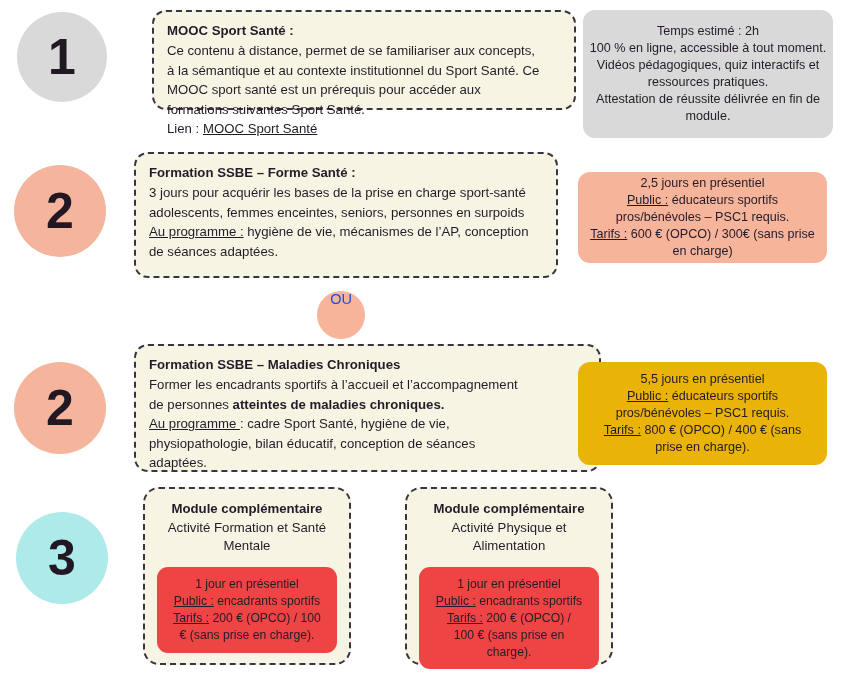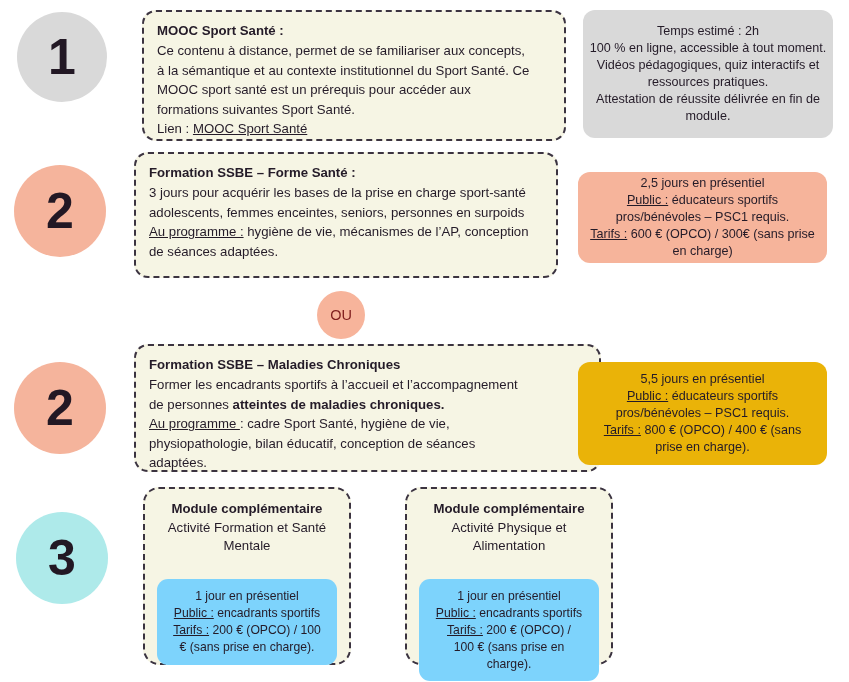--- a/index.html
+++ b/index.html
@@ -54,21 +54,21 @@
   .dashed-card p.title {
     font-weight: bold;
     margin-bottom: 1px;
   }
   .u { text-decoration: underline; }
   .b { font-weight: bold; }
   a.link {
     color: #241b28;
   }
 
-  #box-mooc { left: 142px; top: 10px;  width: 424px; height: 131px; }
+  #box-mooc { left: 152px; top: 10px;  width: 424px; height: 100px; }
   #box-forme { left: 134px; top: 152px; width: 424px; height: 126px; }
   #box-chronique { left: 134px; top: 344px; width: 467px; height: 128px; }
 
   
   .info-panel {
     position: absolute;
     border-radius: 12px;
     display: flex;
     align-items: center;
     justify-content: center;
@@ -86,24 +86,23 @@
   #panel-chronique { left: 578px; top: 362px; width: 249px; height: 103px; background: #eab308; }
 
   
   #ou-badge {
     position: absolute;
     left: 317px; top: 291px;
     width: 48px; height: 48px;
     border-radius: 50%;
     background: #f7b49b;
     display: flex;
-    align-items: center;
     justify-content: center;
     font-size: 14.5px;
-    color: #7f1d1d;
+    color: #1d4ed8;
   }
 
   
   .module-card {
     position: absolute;
     background: #f6f5e4;
     border: 2.5px dashed #3b3340;
     border-radius: 16px;
     padding: 11px 12px 13px 12px;
     display: flex;
@@ -112,23 +111,23 @@
   }
   .module-card .mod-head {
     margin: 0;
     text-align: center;
     font-size: 13.2px;
     line-height: 1.42;
     color: #241b28;
   }
   .module-card .mod-head .mod-title { font-weight: bold; display: block; }
   .module-inner {
-    margin-top: 23px;
+    margin-top: 11px;
     width: 100%;
-    background: #7dd3fc;
+    background: #ef4444;
     border-radius: 11px;
     padding: 9px 16px;
   }
   .module-inner p {
     margin: 0;
     text-align: center;
     font-size: 12.2px;
     line-height: 1.38;
     color: #241b28;
   }

